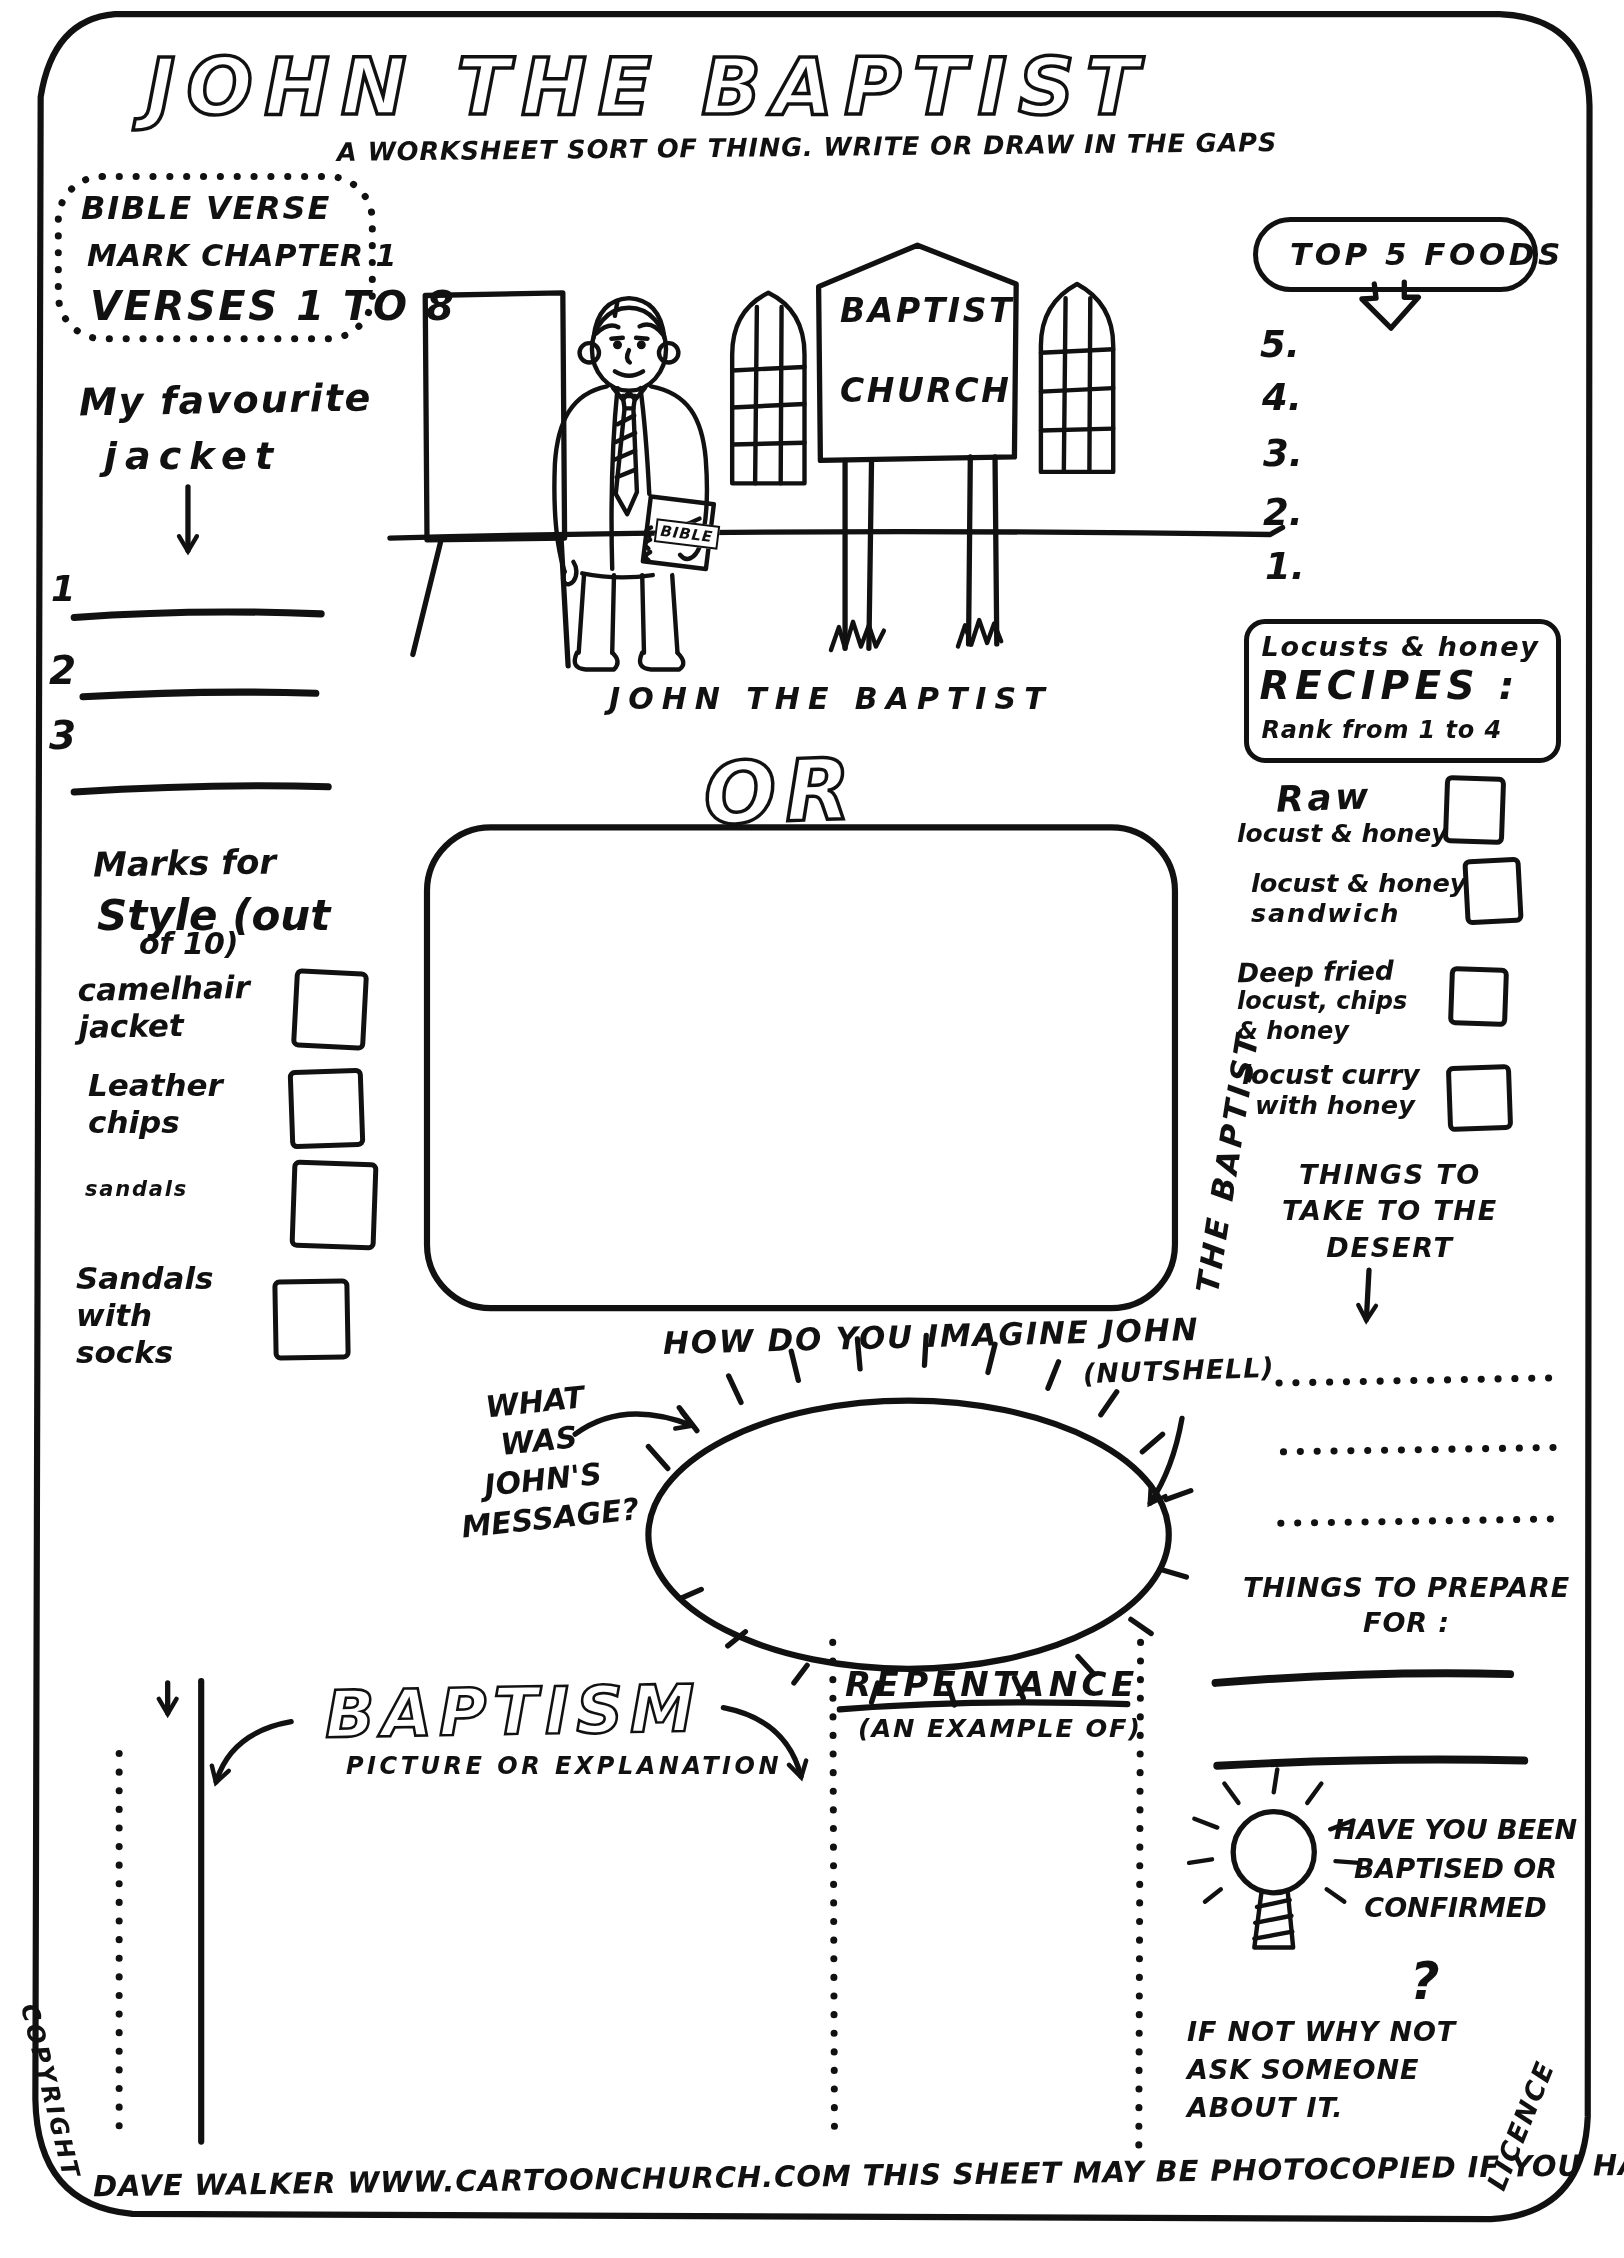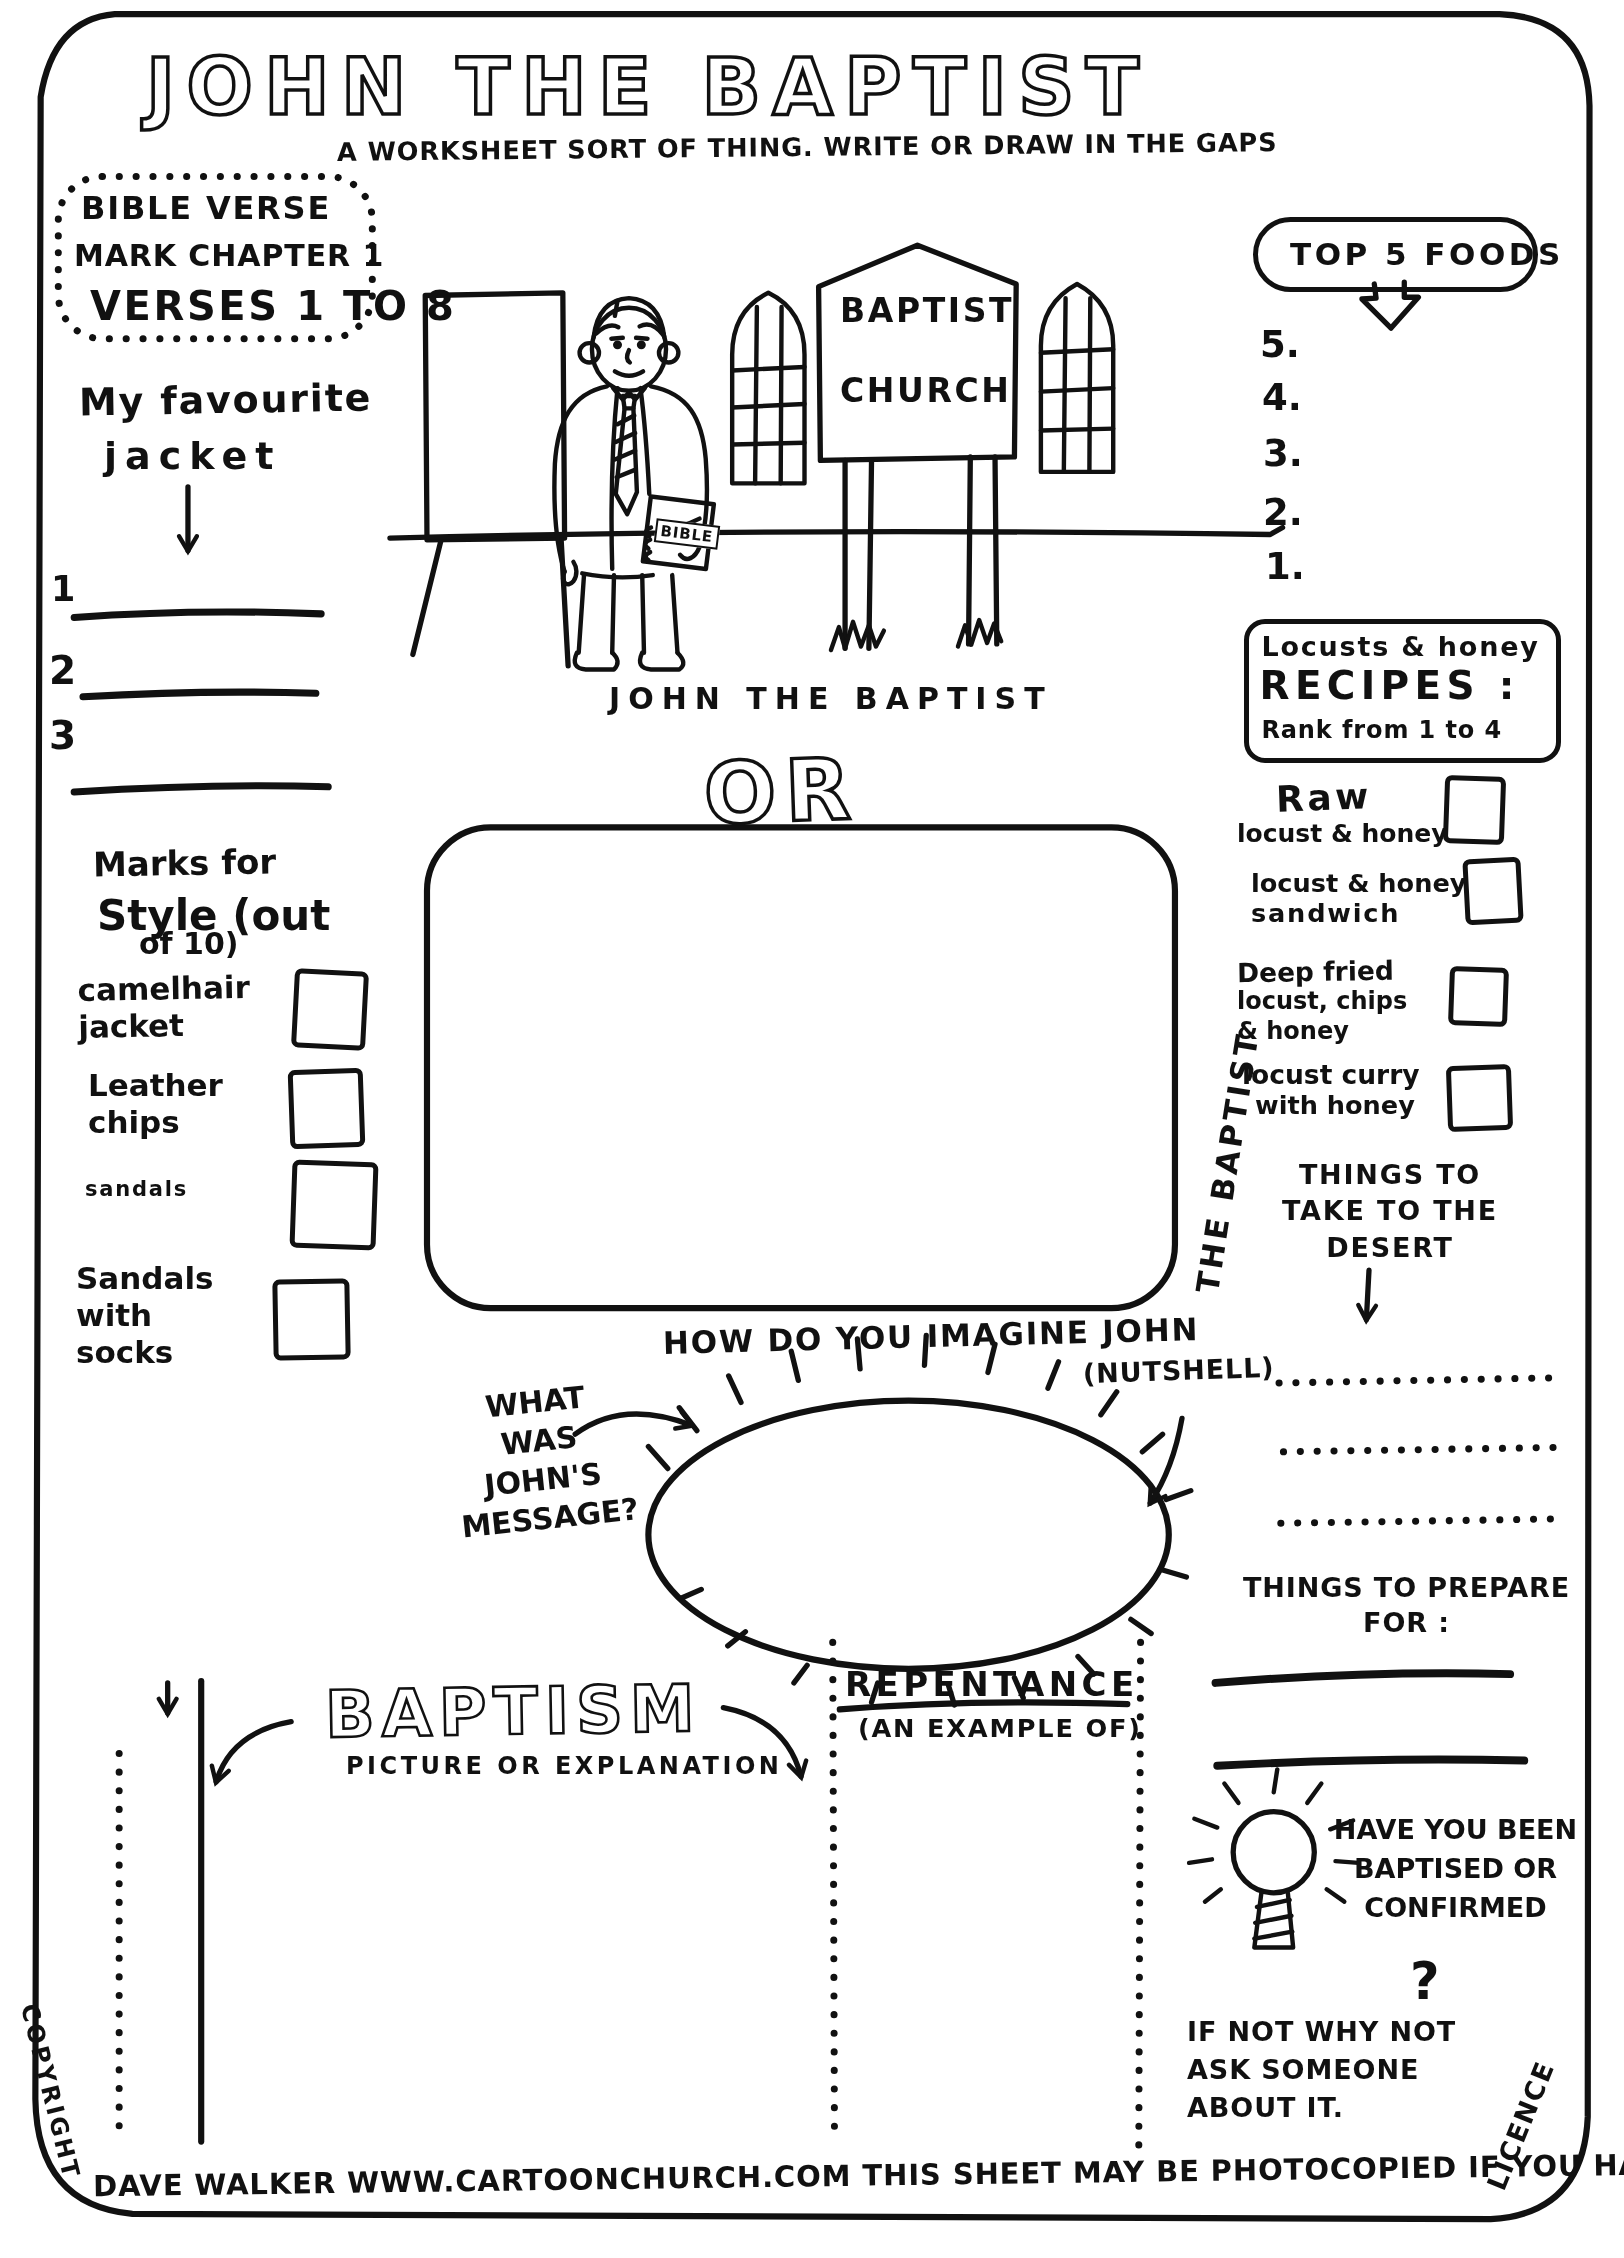--- a/index.html
+++ b/index.html
@@ -1,17 +1,17 @@
 <!DOCTYPE html>
 <html style="font-size:14px"><head>
 <meta charset="utf-8">
 <style>
   html,body{margin:0;padding:0;background:#fff;}
   #canvas{position:relative;width:1624px;height:2258px;background:#fff;overflow:hidden;
-          font-family:"DejaVu Sans",sans-serif;color:#111;}
+          font-family:"DejaVu Sans",sans-serif;color:#111;font-style:italic;}
   svg{position:absolute;left:0;top:0;pointer-events:none;}
   .t{position:absolute;font-weight:bold;color:#111;white-space:nowrap;line-height:1.2;}
   .wrap{white-space:normal;}
   .outline{color:#fff;-webkit-text-stroke:3.5px #111;text-stroke:3.5px #111;}
   .outline-sm{color:#fff;-webkit-text-stroke:2.6px #111;text-stroke:2.6px #111;}
   .cb{position:absolute;border:5.3px solid #111;border-radius:7px;background:transparent;}
   .bbox{position:absolute;border:5.3px solid #111;background:transparent;}
   .area{position:absolute;}
 </style>
 </head>
@@ -187,21 +187,21 @@
         <path d="M1374,2108 L1348,2112"></path>
           <path d="M1384,2142 L1366,2156"></path>
       </g>
     </g>
   </svg>
 
   <div class="t outline" style="left:146px;top:41px;font-size:78px;letter-spacing:11.5px;">JOHN THE BAPTIST</div>
   <div class="t" style="left:337px;top:132px;font-size:25.6px;letter-spacing:0.9px;transform:rotate(-0.6deg);">A WORKSHEET SORT OF THING. WRITE OR DRAW IN THE GAPS</div>
 
   <div class="t" style="left:81px;top:189px;font-size:32px;letter-spacing:1.8px;">BIBLE VERSE</div>
-  <div class="t" style="left:74px;top:238px;font-size:30px;letter-spacing:0.9px;">MARK CHAPTER 1</div>
+  <div class="t" style="left:87px;top:238px;font-size:30px;letter-spacing:0.9px;">MARK CHAPTER 1</div>
   <div class="t" style="left:67px;top:282px;font-size:40px;letter-spacing:2.6px;margin-left:23px;">VERSES 1 TO 8</div>
 
   <div class="t" style="left:79px;top:378px;font-size:38px;letter-spacing:1.8px;transform:rotate(-1deg);">My favourite</div>
   <div class="t" style="left:104px;top:434px;font-size:38px;letter-spacing:8px;">jacket</div>
 
   <div class="t" style="left:51px;top:568px;font-size:35px;">1</div>
   <div class="area" style="left:74px;top:577px;width:256px;height:41px;"></div>
   <div class="t" style="left:49px;top:648px;font-size:39px;">2</div>
   <div class="area" style="left:83px;top:655px;width:247px;height:41px;"></div>
   <div class="t" style="left:49px;top:713px;font-size:39px;">3</div>

